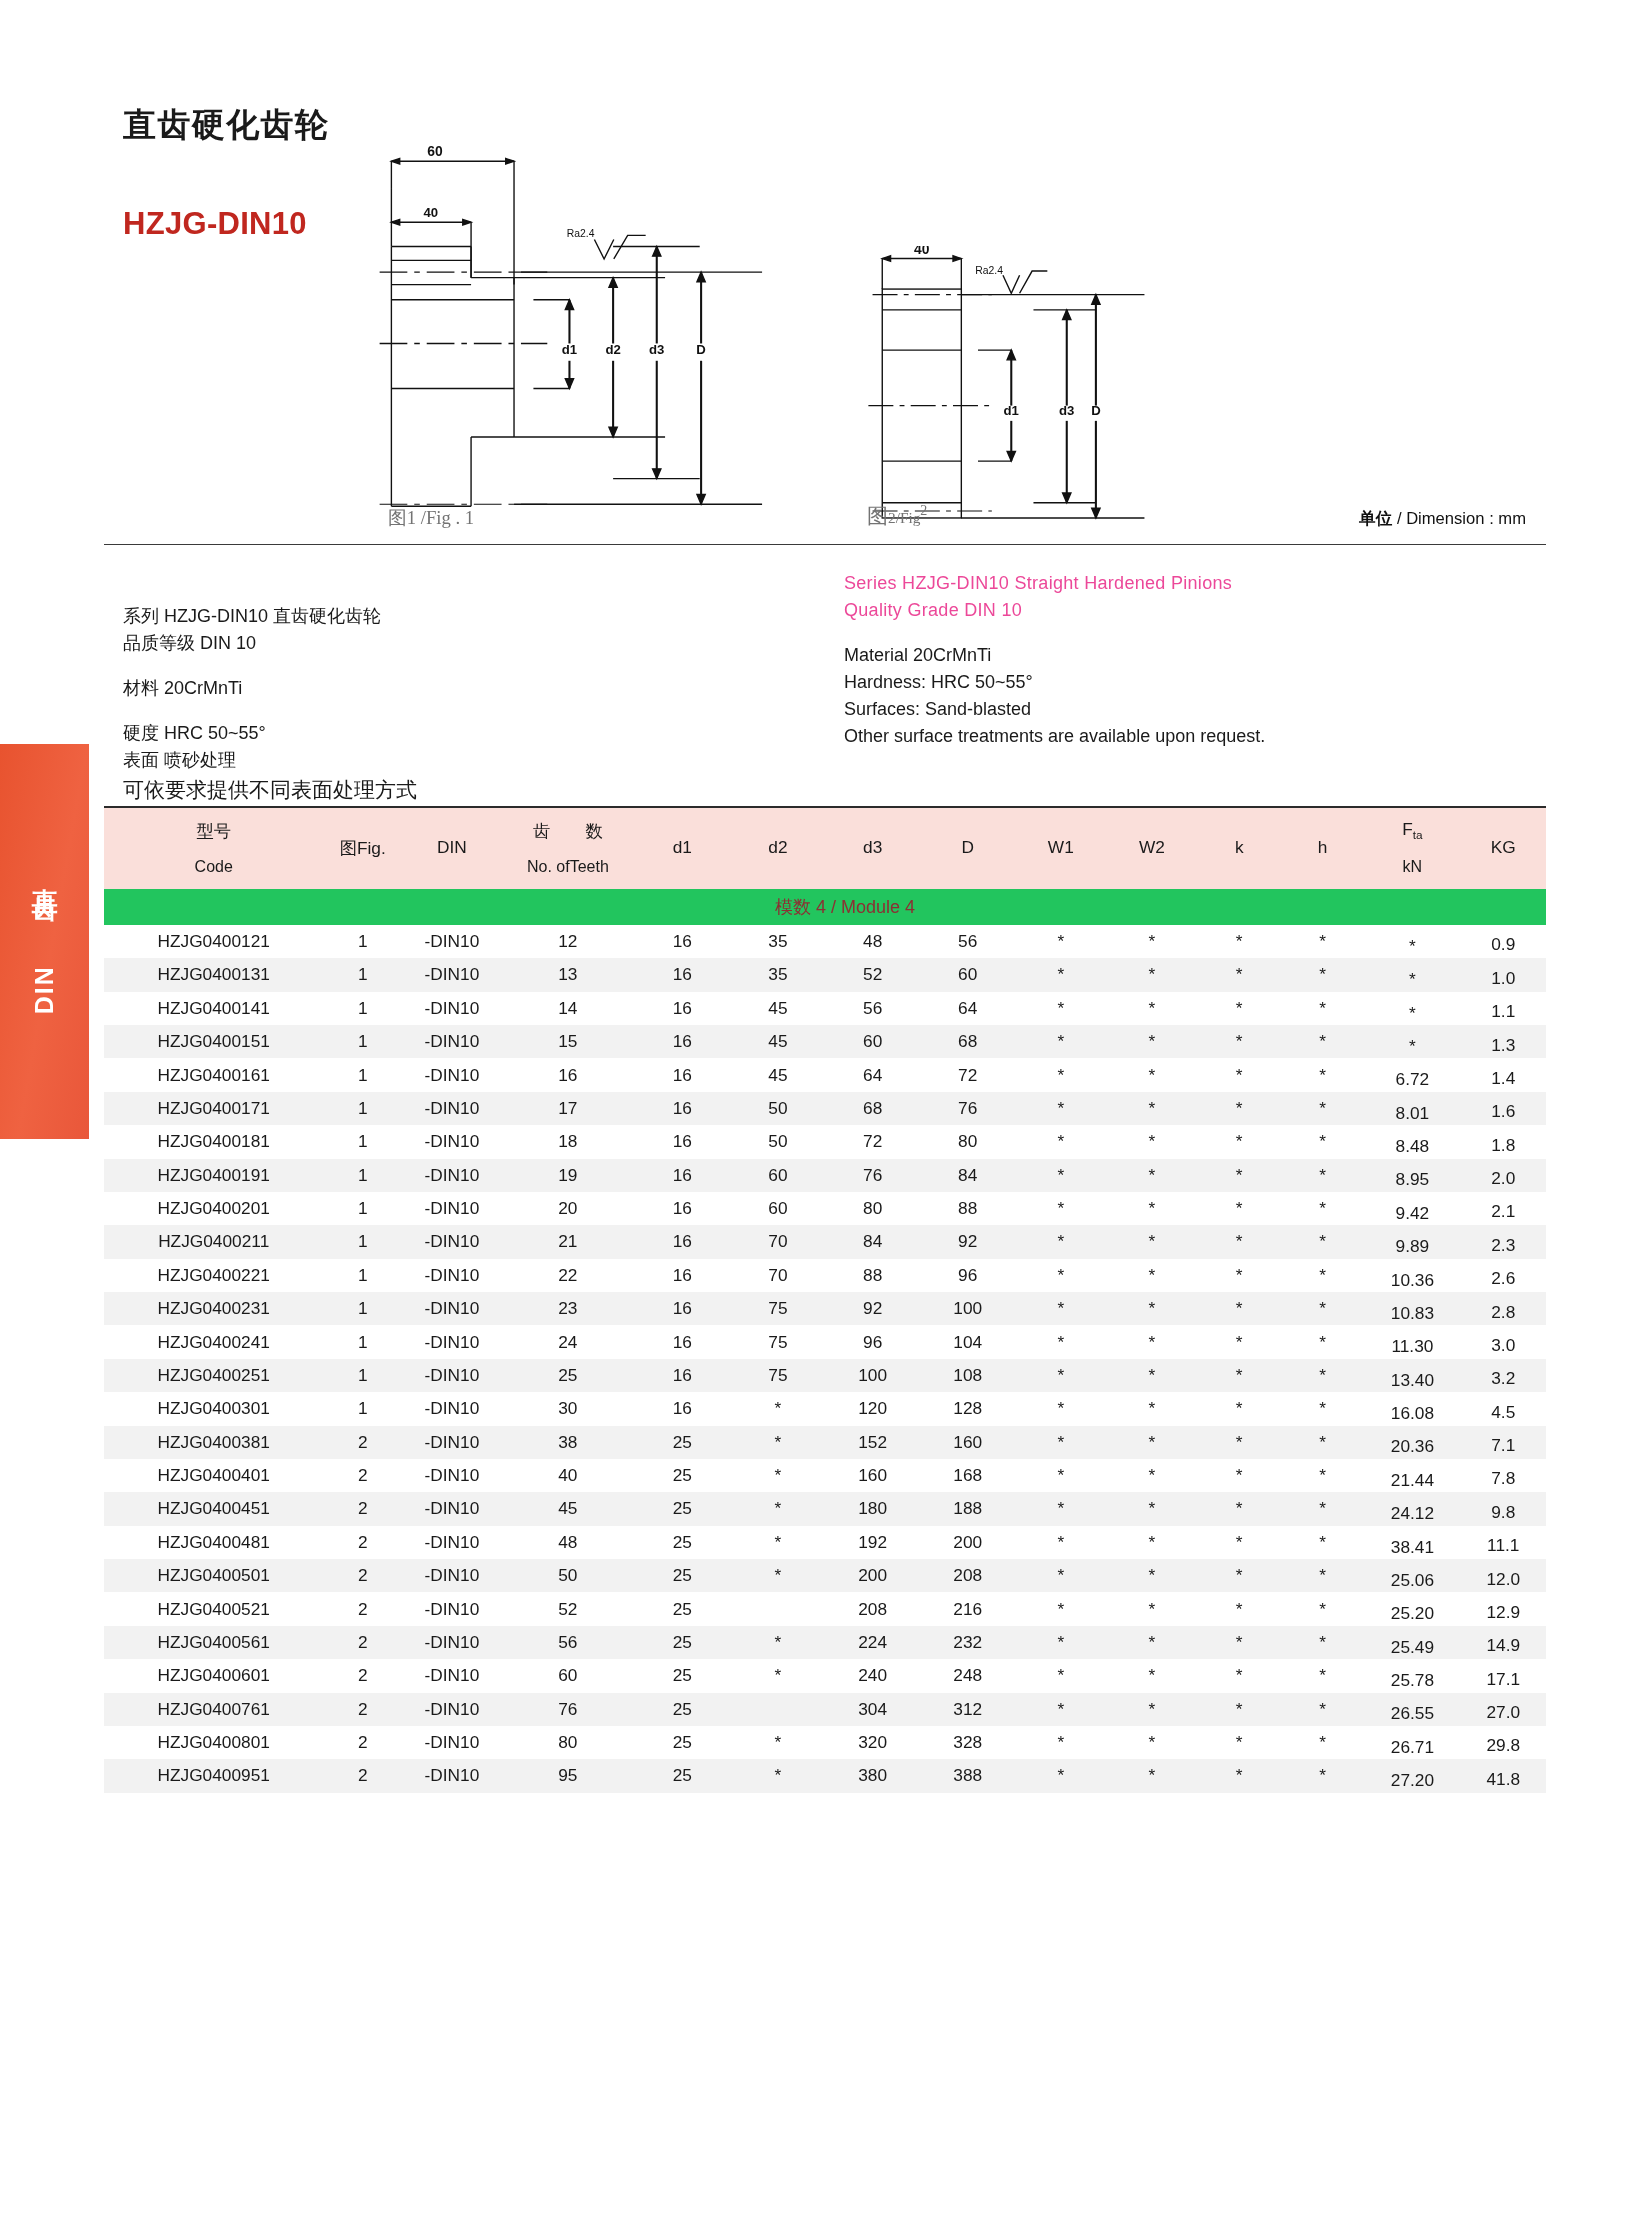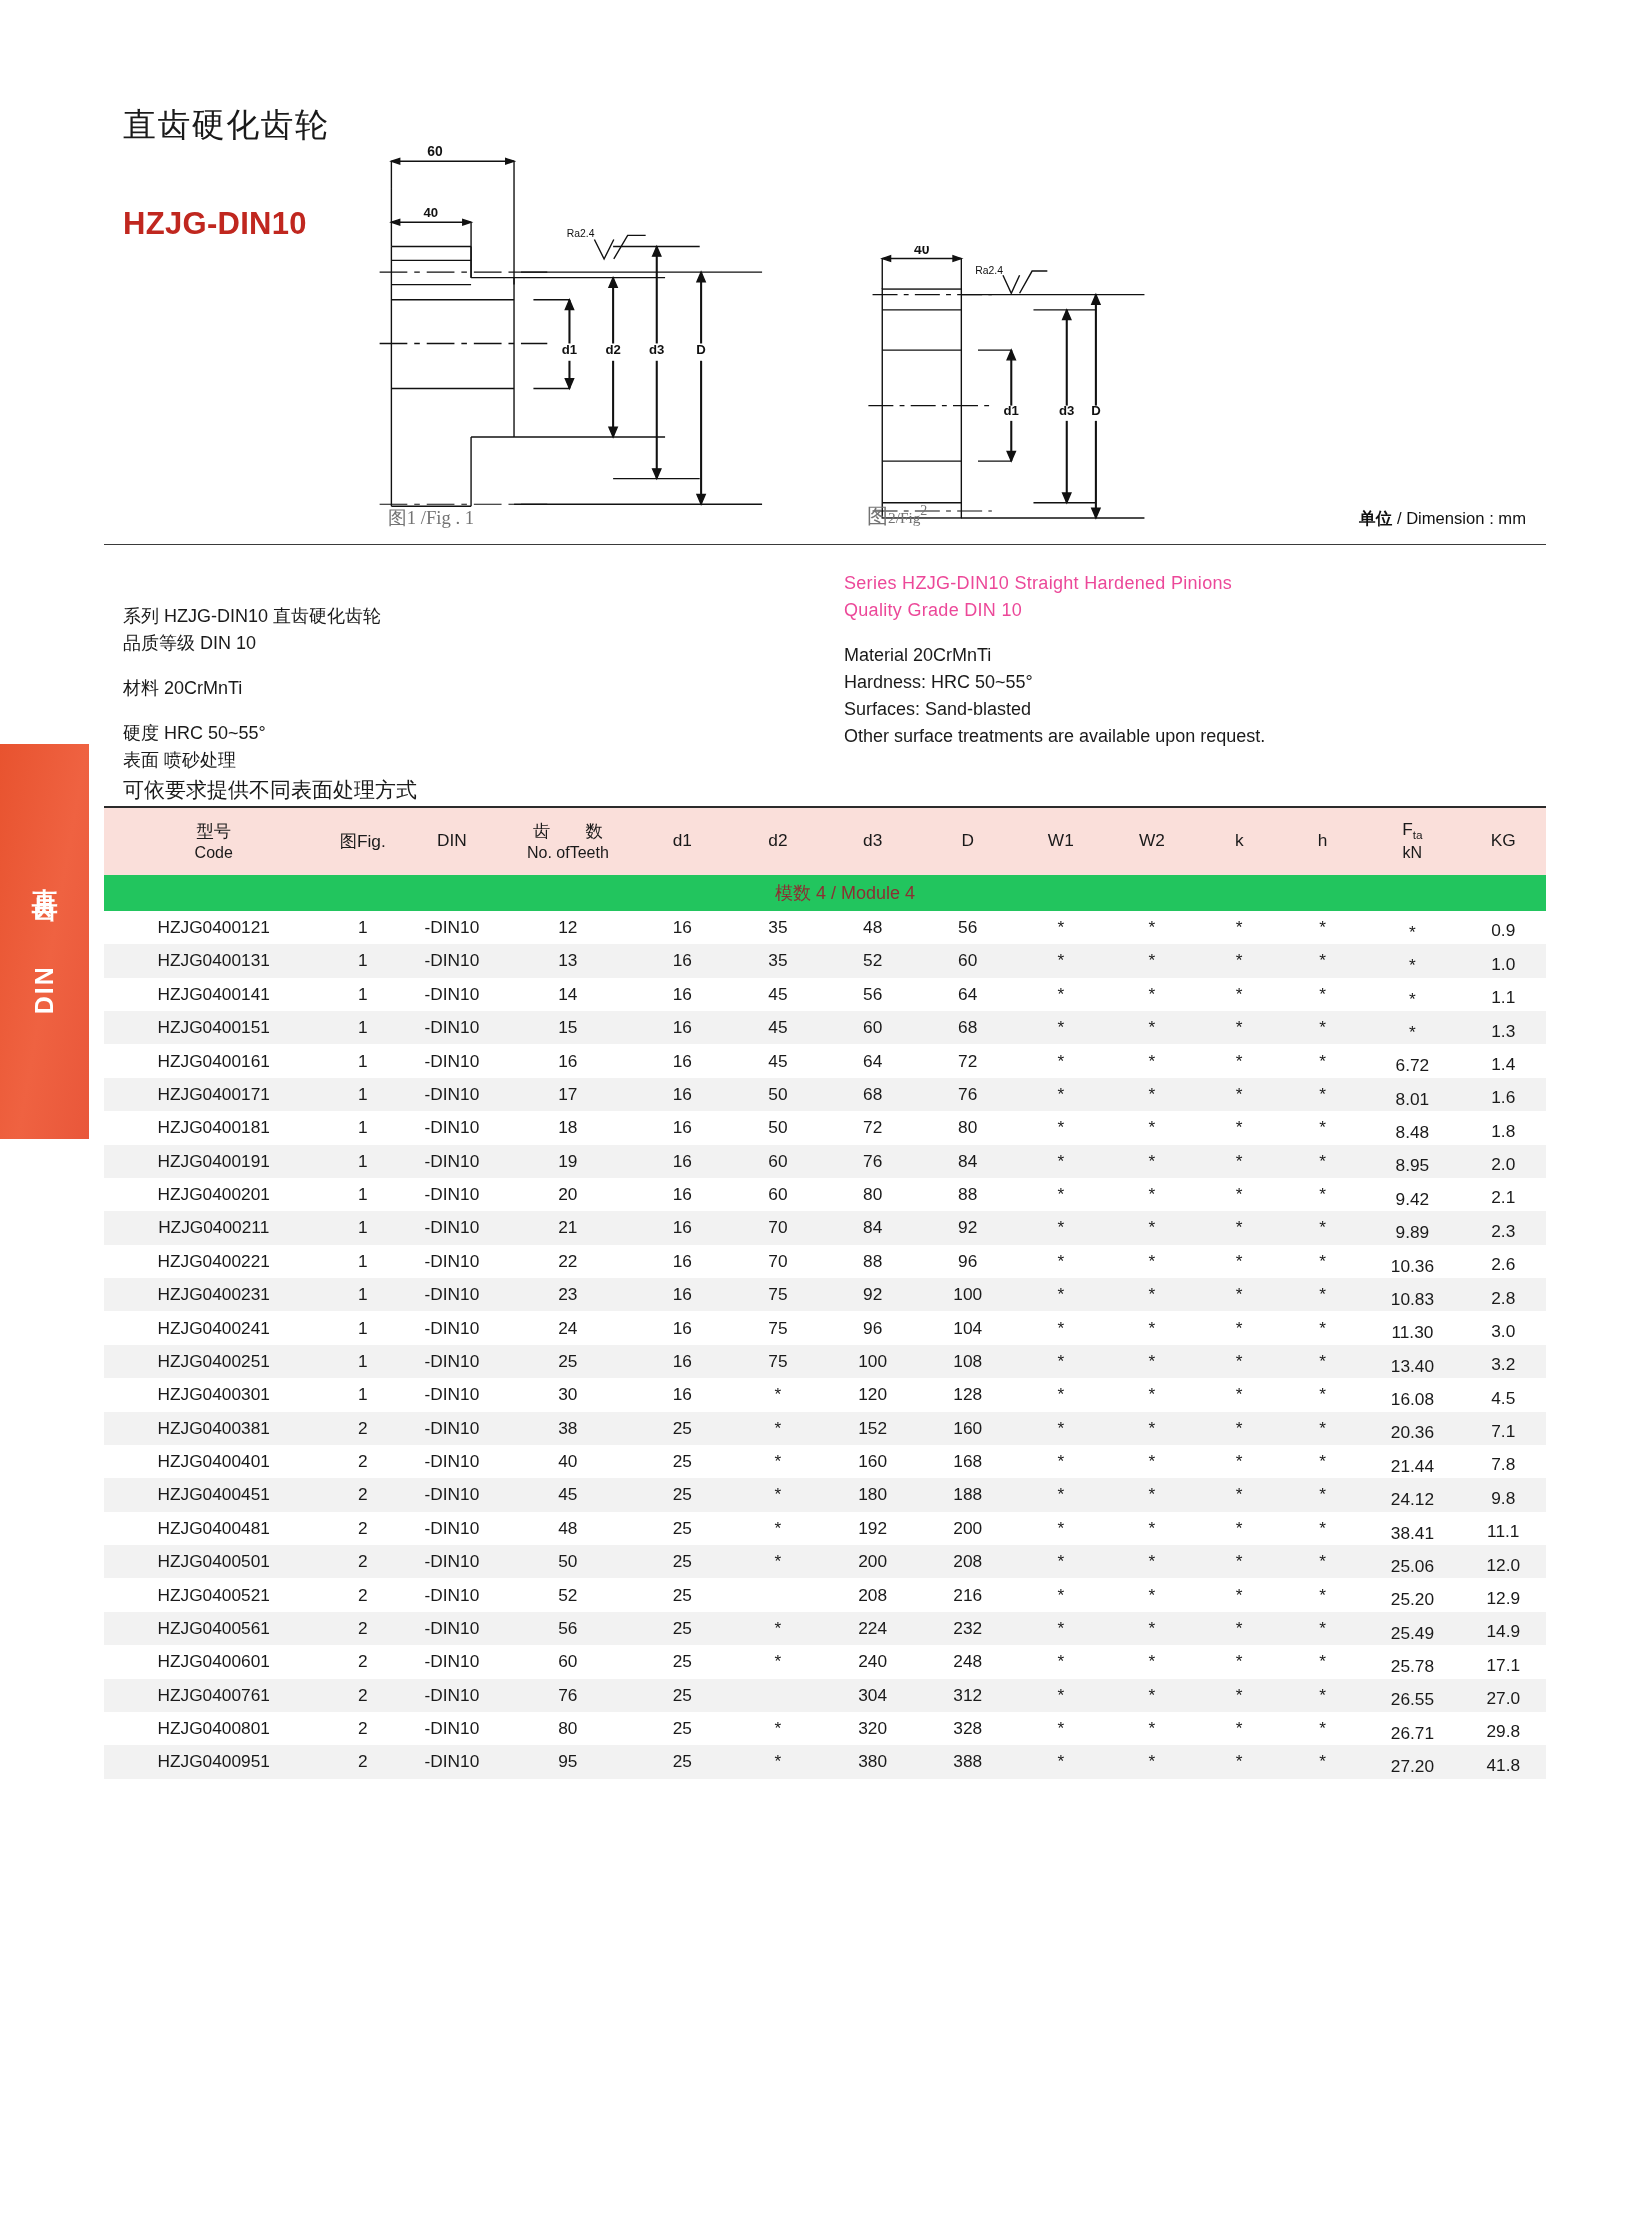--- a/index.html
+++ b/index.html
@@ -25,21 +25,21 @@
   }
   .side-tab .v-en{
     color:#fff; font-size:25px; font-weight:700;
     writing-mode:vertical-rl; transform:rotate(180deg);
     letter-spacing:2.1px;
   }
 
   
   .title-cn{
     position:absolute; left:123px; top:103px;
-    font-size:33px; font-weight:400; color:#1a1a1a;
+    font-size:33px; font-weight:700; color:#1a1a1a;
     letter-spacing:1.4px;
   }
   .title-code{
     position:absolute; left:123px; top:206px;
     font-size:31px; font-weight:700; color:#c0271f;
     letter-spacing:0.3px;
   }
 
   
   .fig-wrap{ position:absolute; }
@@ -81,21 +81,21 @@
   .tbl{
     position:absolute; left:104px; top:808px;
     width:1442px; border-collapse:collapse;
     font-size:17.3px; color:#1a1a1a;
   }
   .tbl th{
     background:#fadfda; font-weight:400; font-size:17.3px;
     padding:11px 0 12.5px 0; vertical-align:middle; color:#1a1a1a;
   }
   .tbl th .cn{ display:block; font-size:17.3px; }
-  .tbl th .en{ display:block; font-size:16px; margin-top:1px; }
+  .tbl th .en{ display:block; font-size:16px; margin-top:15px; }
   .tbl th .teeth-cn{ letter-spacing:15.3px; padding-left:15.3px; }
   .tbl th .sub{ font-size:11.8px; vertical-align:sub; }
   .modrow td{
     padding:9.7px 0 11px 0; font-size:18px;
     color:#8c2f33; background:#22c55e; text-align:left;
   }
   .modrow td span{ padding-left:40px; }
   .tbl td{ text-align:center; padding:6.2px 0; white-space:nowrap; }
   .tbl tbody tr.dat:nth-child(odd) td{ background:#f2f2f2; }
   .tbl tbody tr.dat:nth-child(even) td{ background:#ffffff; }

